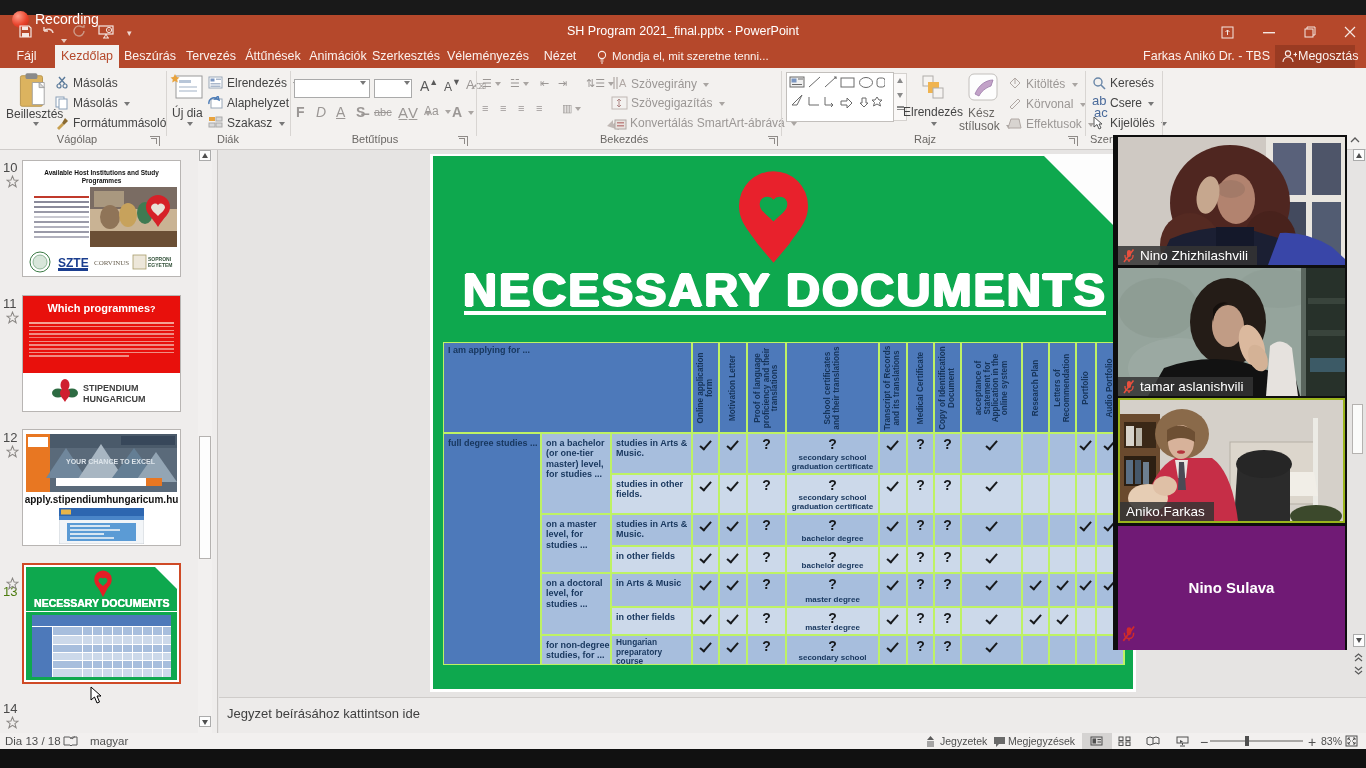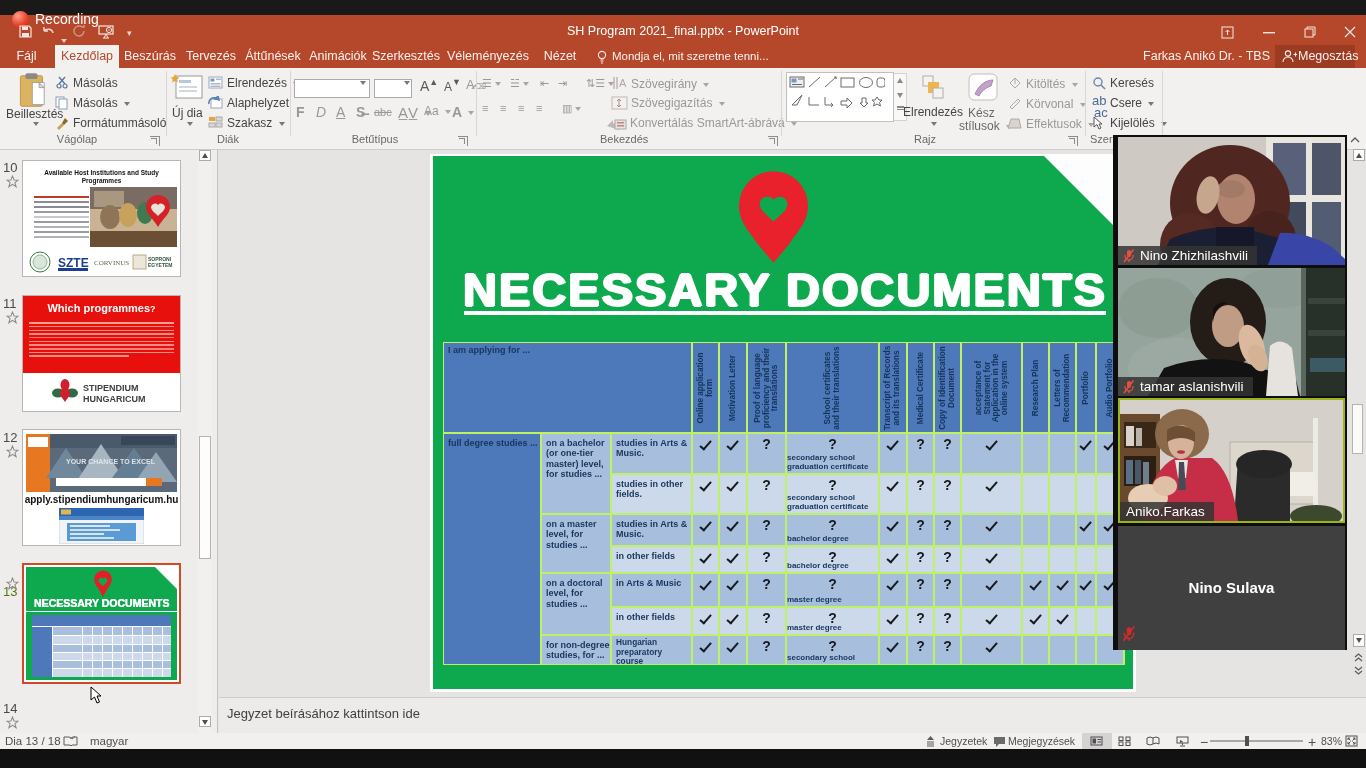--- a/index.html
+++ b/index.html
@@ -38,21 +38,21 @@
 #sunder{position:absolute;left:34px;top:157px;width:642px;height:4px;background:#fff}
 
 .tc{position:absolute;overflow:hidden}
 .hd{background:#4d79ba}
 .md{background:#a7bedd}
 .lt{background:#ccd9ea}
 .nv{color:#17365d;font-weight:bold;font-size:9px;line-height:1.15;padding:2px 0 0 4px}
 .vt{position:absolute;left:50%;top:50%;transform:translate(-50%,-50%) rotate(-90deg);width:88px;text-align:center;color:#16345a;font-weight:bold;font-size:8.2px;line-height:1.06}
 .ck{position:absolute;left:50%;top:4px;width:5.5px;height:11.5px;border-right:2.8px solid #17191c;border-bottom:2.8px solid #17191c;transform:translateX(-58%) rotate(41deg)}
 .qm{position:absolute;width:100%;top:2px;text-align:center;color:#17191c;font-weight:bold;font-size:14px}
-.sub{position:absolute;width:100%;text-align:left;color:#17365d;font-weight:bold;font-size:8px;line-height:1.15}
+.sub{position:absolute;width:100%;text-align:center;color:#17365d;font-weight:bold;font-size:8px;line-height:1.15}
 
 #notesbar{left:219px;top:697px;width:1147px;height:36px;background:#edebea;border-top:1px solid #cfccca}
 #notetext{left:227px;top:706px;font-size:13px;color:#404040}
 #statusbar{left:0;top:733px;width:1366px;height:16px;background:#f2f0ef;font-size:10.5px;color:#4f4f4f}
 #botblack{left:0;top:749px;width:1366px;height:19px;background:#111}
 
 .sbtn{position:absolute;left:1353px;width:12px;background:#fdfdfd;border:1px solid #ababab;text-align:center}
 .tri{width:0;height:0;border-left:3.5px solid transparent;border-right:3.5px solid transparent;margin:3px auto 0}
 .tup{border-bottom:5px solid #4f4f4f}
 .tdn{border-top:5px solid #4f4f4f}
@@ -929,21 +929,21 @@
       <ellipse cx="61" cy="42" rx="13" ry="17" fill="#d7b29a"></ellipse>
       <path d="M47 30 q14 -10 28 2 l0 10 q-14 -8 -28 0 z" fill="#6d4f33"></path>
       <ellipse cx="61" cy="52" rx="4" ry="1.8" fill="#b5343c"></ellipse>
       <path d="M55 60 L68 60 L66 78 L58 78 Z" fill="#e9e6e2"></path>
       <path d="M59 62 L64 62 L66 90 L58 90 Z" fill="#4a4a55"></path>
       <ellipse cx="28" cy="98" rx="20" ry="14" fill="#e6cdb4"></ellipse>
       <ellipse cx="45" cy="86" rx="12" ry="10" fill="#dfc0a6"></ellipse>
     </svg>
     <div class="nlabel" style="bottom:0;left:0;padding-left:6px">Aniko.Farkas</div>
   </div>
-  <div class="feed" style="top:391px;height:124px;background:#404040">
+  <div class="feed" style="top:391px;height:124px;background:#701a75">
     <div style="position:absolute;width:100%;top:53px;text-align:center;color:#fff;font-weight:bold;font-size:15px">Nino Sulava</div>
     <div style="position:absolute;left:4px;bottom:4px"><svg width="14" height="16" viewBox="0 0 12 14">
           <rect x="4" y="1" width="4" height="7" rx="2" fill="#d02b2b"></rect>
           <path d="M2 6 v1 a4 4 0 0 0 8 0 v-1" stroke="#d02b2b" fill="none" stroke-width="1.3"></path>
           <line x1="6" y1="11" x2="6" y2="13" stroke="#d02b2b" stroke-width="1.3"></line>
           <line x1="10.5" y1="0.5" x2="1" y2="13" stroke="#d02b2b" stroke-width="1.5"></line>
         </svg></div>
   </div>
 </div>
 

